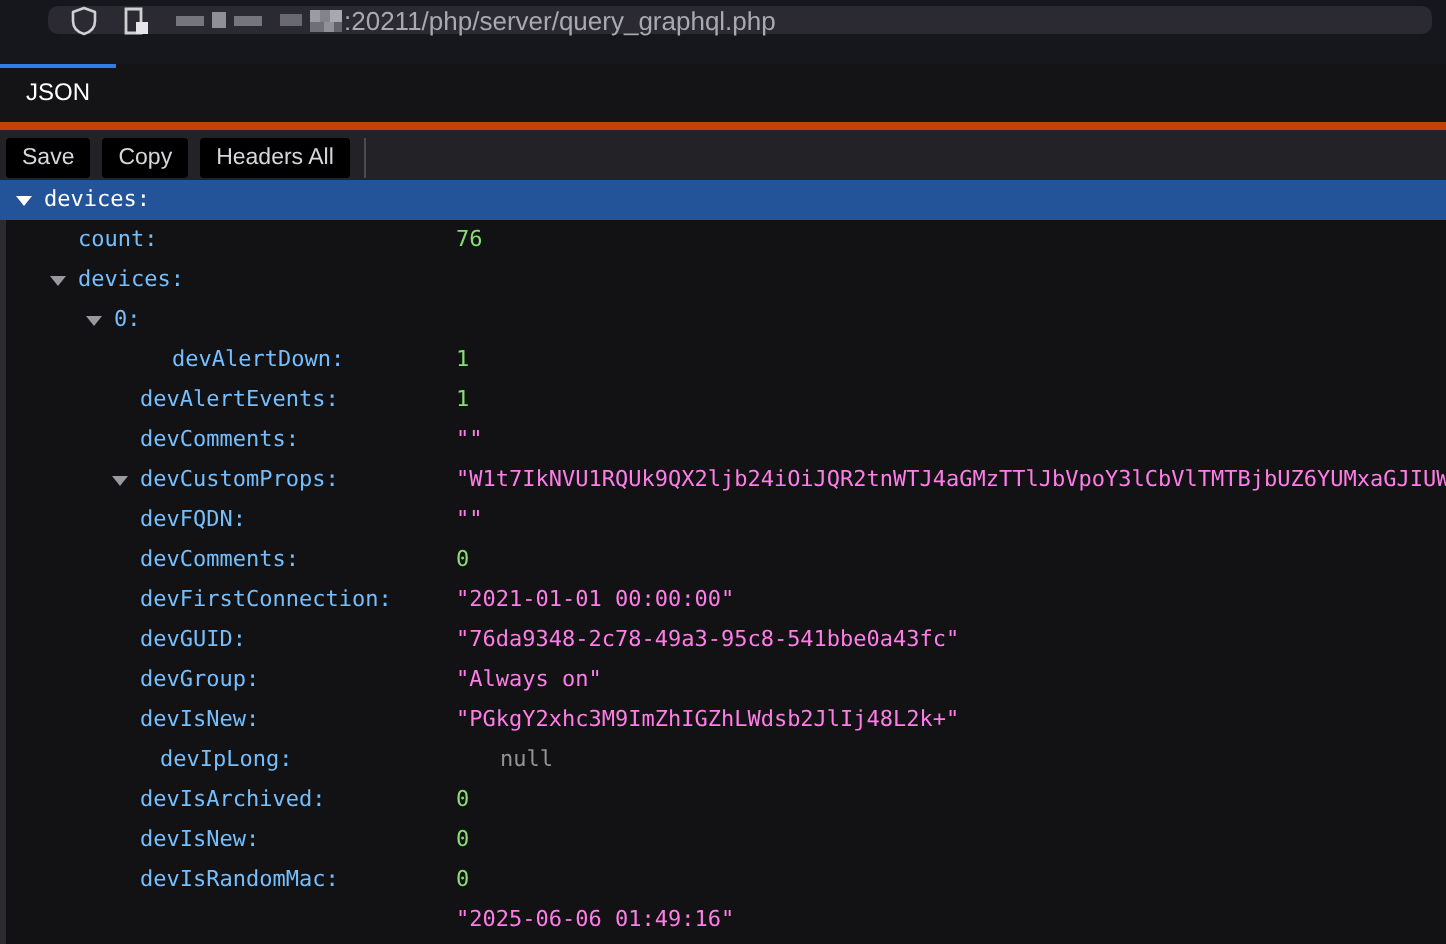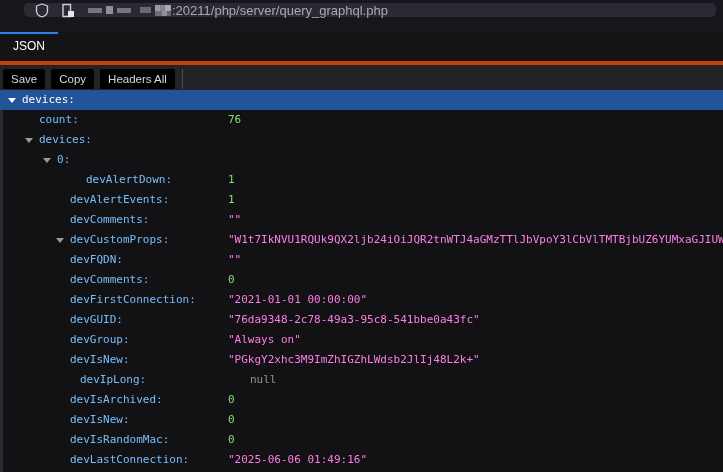--- a/index.html
+++ b/index.html
@@ -193,16 +193,15 @@
     <span class="key" style="left: 70px;">devIsNew</span>
     <span class="val number">0</span>
   </div>
     <div class="row">
 
     <span class="key" style="left: 70px;">devIsRandomMac</span>
     <span class="val number">0</span>
   </div>
     <div class="row">
 
-    <span class="key" style="left: 70px;">devLastConnection</span>
     <span class="val string">"2025-06-06 01:49:16"</span>
   </div>
   </div>
 
 </body></html>

